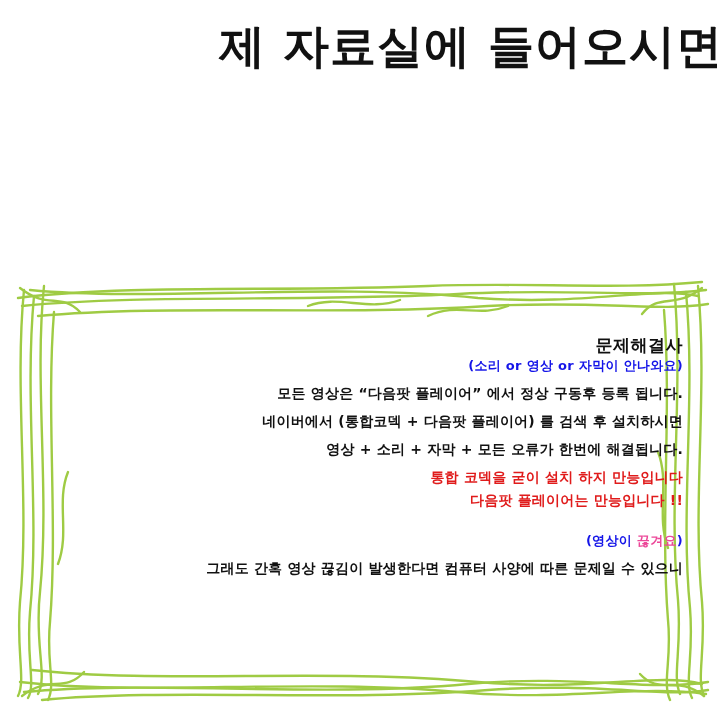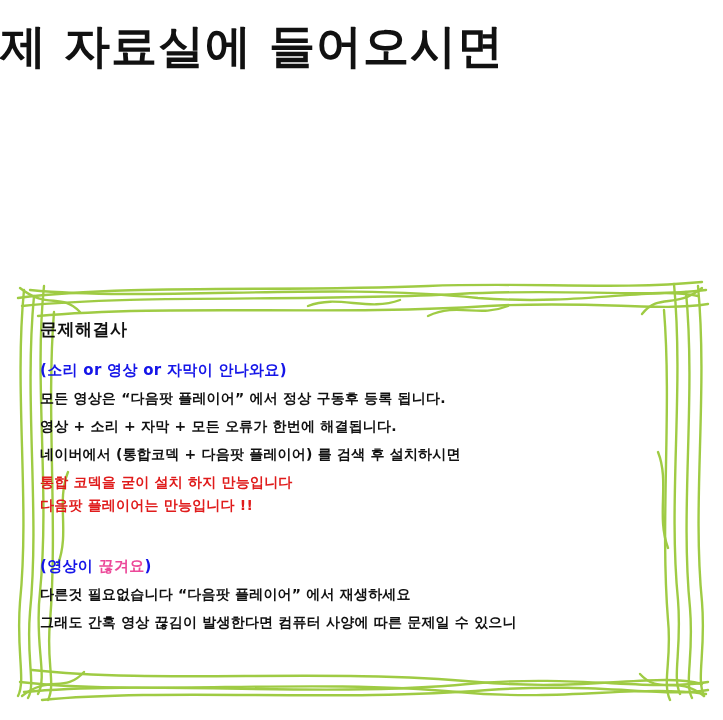--- a/index.html
+++ b/index.html
@@ -19,21 +19,21 @@
     height: 720px;
     background: #ffffff;
   }
 
   
   .headline {
     position: absolute;
     top: 14px;
     left: 0;
     width: 723px;
-    text-align: left;
+    text-align: right;
   }
   .headline-line {
     font-family: "DejaVu Sans", "Liberation Sans", sans-serif;
     font-size: 46px;
     font-weight: 700;
     line-height: 1.42;
     letter-spacing: 1px;
     color: #111111;
     white-space: nowrap;
   }
@@ -50,37 +50,36 @@
     height: 432px;
   }
   .frame svg {
     display: block;
   }
 
   
   .panel {
     position: absolute;
     left: 40px;
-    top: 276px;
+    top: 292px;
     width: 643px;
     height: 390px;
-    text-align: left;
+    text-align: right;
   }
   .panel-title {
     font-size: 17px;
     font-weight: 700;
     color: #101010;
     margin-top: 42px;
     letter-spacing: 0.5px;
   }
   .sec-head {
-    font-size: 15px;
+    font-size: 13px;
     font-weight: 700;
     color: #1515e8;
-    margin-top: 20px;
     letter-spacing: 0.3px;
   }
   .sec-head .strike {
     color: #ec4899;
     font-weight: 700;
   }
   .body-line {
     font-size: 14px;
     font-weight: 700;
     color: #111111;
@@ -145,29 +144,28 @@
     </svg>
   </div>
 
   <div class="panel">
 
     <div class="panel-title">문제해결사</div>
 
     <div class="sec-head">(소리 or 영상 or 자막이 안나와요)</div>
 
     <div class="body-line">모든 영상은 “다음팟 플레이어” 에서 정상 구동후 등록 됩니다.</div>
+    <div class="body-line">네이버에서 (통합코덱 + 다음팟 플레이어) 를 검색 후 설치하시면</div>
     <div class="body-line">영상 + 소리 + 자막 + 모든 오류가 한번에 해결됩니다.</div>
-    <div class="body-line">네이버에서 (통합코덱 + 다음팟 플레이어) 를 검색 후 설치하시면</div>
 
     <div class="body-line red">통합 코덱을 굳이 설치 하지 만능입니다</div>
     <div class="body-line red tight">다음팟 플레이어는 만능입니다 !!</div>
 
     <div class="spacer"></div>
 
     <div class="sec-head"><span>(영상이 </span><span class="strike">끊겨요</span><span>)</span></div>
 
-    <div class="body-line">다른것 필요없습니다  “다음팟 플레이어” 에서 재생하세요</div>
     <div class="body-line">그래도 간혹 영상 끊김이 발생한다면 컴퓨터 사양에 따른 문제일 수 있으니</div>
 
 
   </div>
 
 </div>
 
 </body></html>

